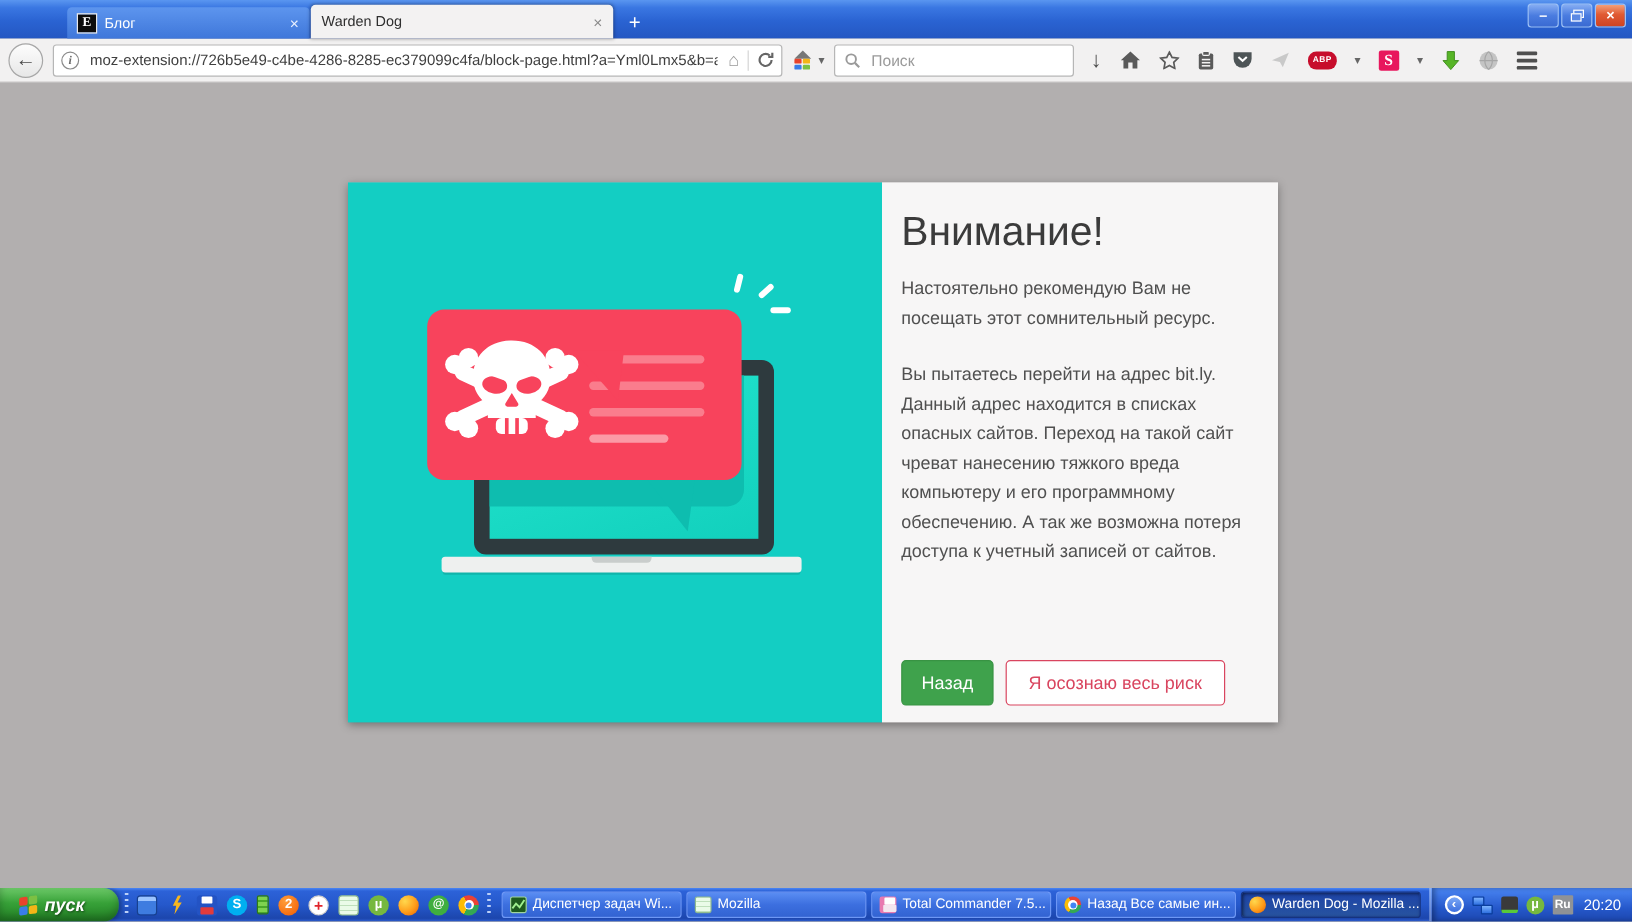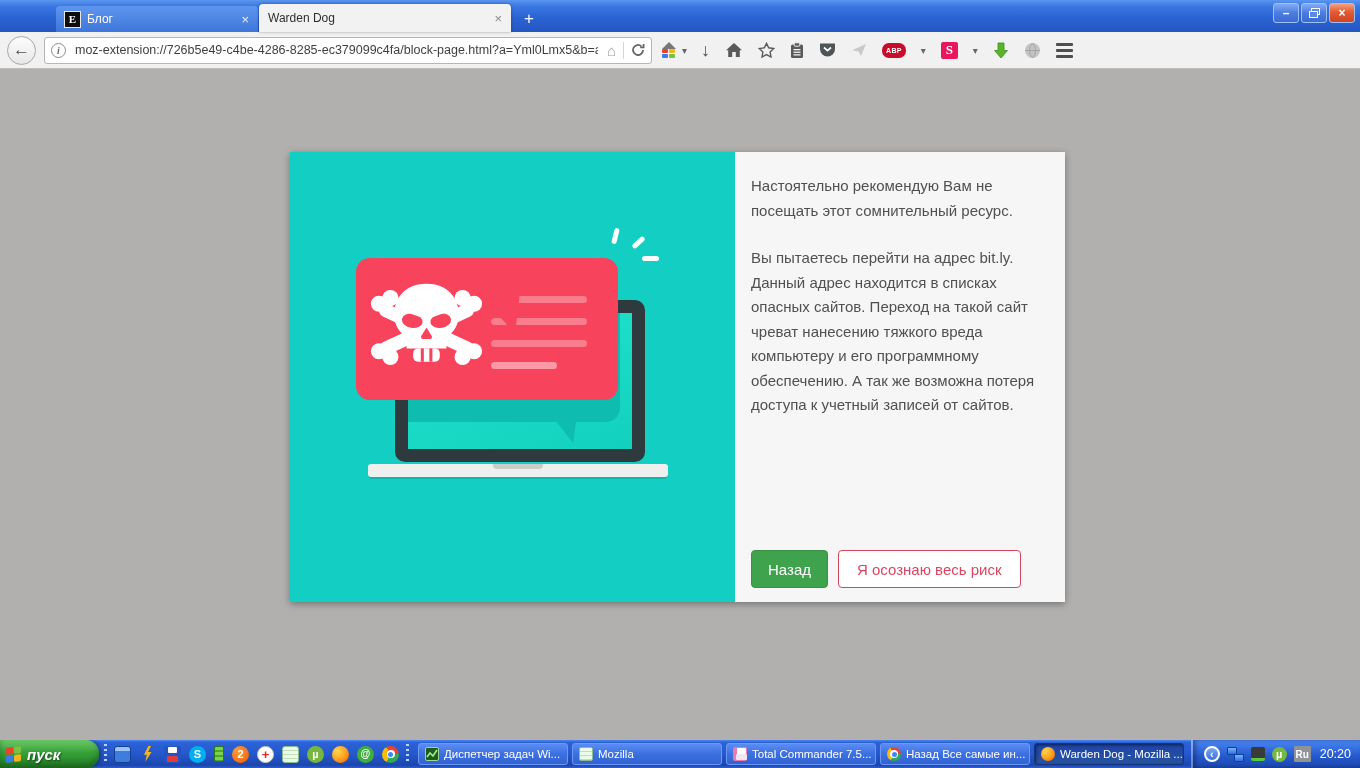--- a/index.html
+++ b/index.html
@@ -112,21 +112,21 @@
   .warn-p { margin:0 0 23px 0; font-size:15px; line-height:24.5px; color:#505050; }
   .actions { position:absolute; left:16px; bottom:14px; display:flex; gap:10px; }
   .btn { height:38px; border-radius:4px; font-size:15px; display:flex; align-items:center;
     padding:0 16px; font-family:inherit; }
   .btn-back { background:#3fa24c; border:1px solid #389343; color:#fff;text-align:center; }
   .btn-risk { background:#fff; border:1px solid #d9455f; color:#d9455f; padding:0 18px; }
 
   
   .taskbar { flex:0 0 28px; height:28px; display:flex; align-items:center;
     background:linear-gradient(180deg,#4a86f4 0%,#2c62d8 9%,#2558cb 50%,#1c46ad 90%,#2e5ed0 100%); }
-  .startbtn { height:28px; flex:0 0 99px; width:99px; display:flex; align-items:center; gap:6px; padding-left:6px;
+  .startbtn { height:28px; flex:0 0 99px; width:99px; display:flex; align-items:center; gap:6px; padding-left:16px;
     background:linear-gradient(180deg,#6cc968 0%,#37a138 45%,#228024 100%);
     border-radius:0 13px 13px 0; color:#fff; font-style:italic; font-weight:bold; font-size:15px;
     text-shadow:1px 1px 2px rgba(0,0,0,.55); box-shadow:inset 0 -4px 7px rgba(0,0,0,.25), 2px 0 4px rgba(0,0,0,.35); }
   .xp-flag { width:15px; height:15px; display:grid; grid-template-columns:1fr 1fr; grid-template-rows:1fr 1fr;
     gap:1px; transform:skewY(-8deg); }
   .xp-flag span { border-radius:1.5px; }
   .grip { width:3px; height:20px; margin:0 5px;
     background:repeating-linear-gradient(180deg,#bcd0f8 0 2px,transparent 2px 5px); }
   .quicklaunch { display:flex; align-items:center; gap:8px; padding:0 2px; }
   .ql { width:17px; height:17px; border-radius:3px; display:flex; align-items:center; justify-content:center;
@@ -224,20 +224,29 @@
     <span class="fvd-house">
       <span class="roof"></span>
       <span class="cell" style="left:2px; top:7px; background:#e8432c;"></span>
       <span class="cell" style="left:9px; top:7px; background:#f3b517;"></span>
       <span class="cell" style="left:2px; top:12px; background:#3a7de8;"></span>
       <span class="cell" style="left:9px; top:12px; background:#7cc043;"></span>
     </span>
     <span class="caret">▾</span>
   </div>
 
+  <div class="searchbox">
+    <span class="nicon">
+      <svg width="13" height="13" viewBox="0 0 13 13">
+          <circle cx="5.3" cy="5.3" r="4" fill="none" stroke="#9a9a9a" stroke-width="1.6"></circle>
+          <line x1="8.4" y1="8.4" x2="12" y2="12" stroke="#9a9a9a" stroke-width="1.8"></line>
+        </svg>
+    </span>
+    <input class="search-input" placeholder="Поиск" style="">
+  </div>
 
   <div class="nav-icons">
     <span class="nicon dl-arrow">↓</span>
     <span class="nicon">
       <svg width="18" height="16" viewBox="0 0 18 16">
           <path d="M9 1 L17 8.2 H14.8 V15 H10.8 V10 H7.2 V15 H3.2 V8.2 H1 Z" fill="#5a5a5a"></path>
         </svg>
     </span>
     <span class="nicon">
       <svg width="17" height="16" viewBox="0 0 17 16">
@@ -333,20 +342,21 @@
         <span class="bline" style="top:104px; width:66px; background:#fb9aa6;"></span>
       </div>
       <div class="bubble-tail"></div>
 
       <span class="spark spark1"></span>
       <span class="spark spark2"></span>
       <span class="spark spark3"></span>
     </div>
 
     <div class="panel-msg">
+      <h1 class="warn-title">Внимание!</h1>
       <p class="warn-p">Настоятельно рекомендую Вам не посещать этот сомнительный ресурс.</p>
       <p class="warn-p">Вы пытаетесь перейти на адрес bit.ly. Данный адрес находится в списках опасных сайтов. Переход на такой сайт чреват нанесению тяжкого вреда компьютеру и его программному обеспечению. А так же возможна потеря доступа к учетный записей от сайтов.</p>
       <div class="actions">
         <button class="btn btn-back">Назад</button>
         <button class="btn btn-risk">Я осознаю весь риск</button>
       </div>
     </div>
   </div>
 </div>
 

